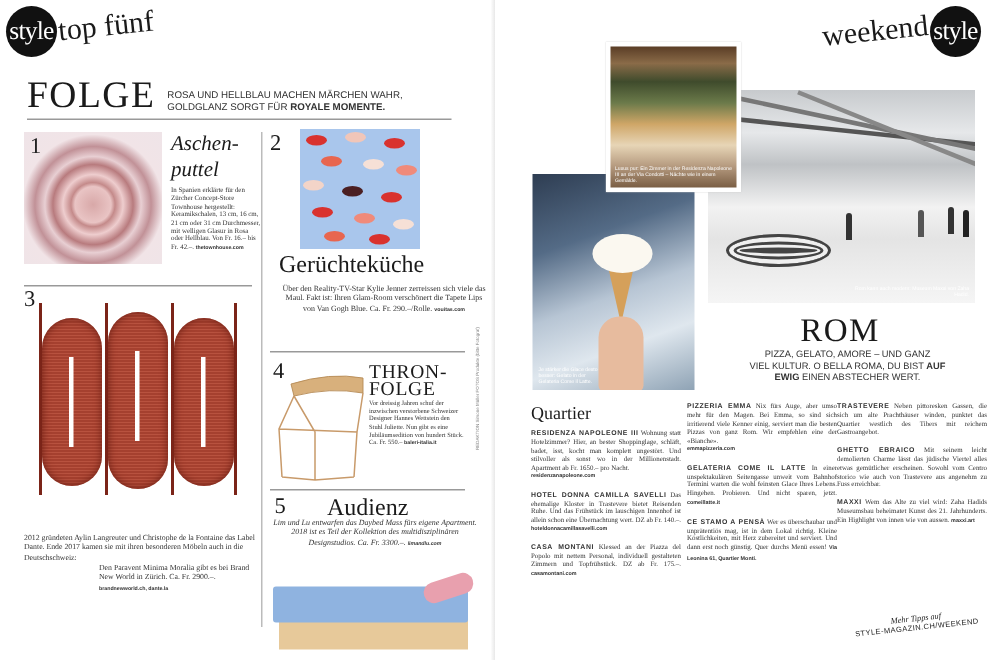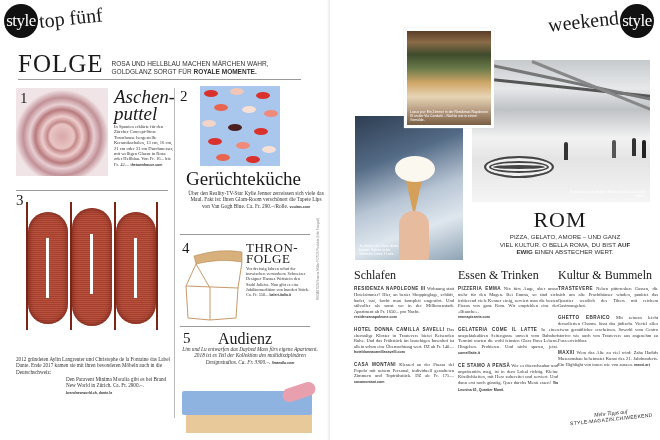--- a/index.html
+++ b/index.html
@@ -27,21 +27,21 @@
   .living-title { font-size: 25px; letter-spacing: 1px; line-height: 24px; }
   .living-sub { font-family: "Liberation Sans", sans-serif; font-size: 6.5px; line-height: 8px; margin-left: 8px;
     color: #333; text-transform: uppercase; }
   .living-sub b { font-weight: bold; }
 
   
   .num { font-family: "Liberation Serif", serif; font-size: 15px; }
   .item1-img { position: absolute; left: 16px; top: 88px; width: 92px; height: 88px;
     background: radial-gradient(circle at 50% 55%, #d8a8a8 0%, #e9c4c4 18%, #c48a8a 22%, #eecdce 30%, #b87b7e 40%, #e8cfd3 48%, #c19197 58%, #f1e4e7 70%, #efe4e8 100%); }
   .item1-img .num { position: absolute; left: 4px; top: 2px; color: #222; }
-  .item1-title { position: absolute; left: 114px; top: 88px; font-style: italic; font-size: 19px; line-height: 17px; }
+  .item1-title { position: absolute; left: 114px; top: 88px; font-style: italic; font-size: 14px; line-height: 17px; }
   .item1-text { position: absolute; left: 114px; top: 124px; width: 60px; font-size: 4.6px; line-height: 5.4px; color: #333; }
   .src { font-family: "Liberation Sans", sans-serif; font-weight: bold; font-size: 3.5px; }
 
   .rule-v { position: absolute; left: 174px; top: 88px; width: 1px; height: 330px; background: #bbb; }
   .rule-h1 { position: absolute; left: 16px; top: 190px; width: 152px; height: 1px; background: #999; }
 
   
   .item3-num { position: absolute; left: 16px; top: 192px; }
   .screen { position: absolute; left: 26px; top: 202px; width: 132px; height: 128px; }
   .panel { position: absolute; top: 10px; width: 40px; height: 112px; border-radius: 20px;
@@ -51,21 +51,21 @@
   .pole { position: absolute; top: 0; width: 1.5px; height: 128px; background: #7b2418; }
   .item3-title { position: absolute; left: 16px; top: 336px; font-size: 19px; letter-spacing: 0.5px; }
   .item3-text { position: absolute; left: 16px; top: 356px; width: 160px; font-size: 5.2px; line-height: 6.4px; color: #333; }
   .item3-text2 { position: absolute; left: 66px; top: 376px; width: 110px; font-size: 5.2px; line-height: 6.4px; color: #333; }
   .page-number { position: absolute; left: 8px; top: 378px; font-size: 54px; line-height: 54px; letter-spacing: -2px; }
 
   
   .item2-num { position: absolute; left: 180px; top: 88px; }
   .lips { position: absolute; left: 200px; top: 86px; width: 80px; height: 80px; background: #a9c6ec; overflow: hidden; }
   .lip { position: absolute; width: 14px; height: 7px; border-radius: 50%; }
-  .item2-title { position: absolute; left: 186px; top: 168px; font-size: 19px; }
+  .item2-title { position: absolute; left: 186px; top: 168px; font-size: 16px; }
   .item2-text { position: absolute; left: 186px; top: 190px; width: 140px; font-size: 5.3px; line-height: 6.3px; color: #333; text-align: center; }
   .rule-h2 { position: absolute; left: 180px; top: 234px; width: 130px; height: 1px; background: #999; }
 
   
   .item4-num { position: absolute; left: 182px; top: 240px; }
   .chair { position: absolute; left: 180px; top: 242px; width: 70px; height: 80px; }
   .item4-title { position: absolute; left: 246px; top: 242px; font-size: 13px; line-height: 11px; letter-spacing: 0.5px; }
   .item4-text { position: absolute; left: 246px; top: 266px; width: 64px; font-size: 4.3px; line-height: 5.2px; color: #333; }
   .rule-h3 { position: absolute; left: 180px; top: 326px; width: 130px; height: 1px; background: #999; }
 
@@ -250,35 +250,33 @@
 </div>
 
 <div class="rom-title">ROM</div>
 <div class="rom-sub">
   <span>PIZZA, GELATO, AMORE – UND GANZ</span><br>
   <span>VIEL KULTUR. O BELLA ROMA, DU BIST </span><b>AUF</b><br>
   <b>EWIG</b><span> EINEN ABSTECHER WERT.</span>
 </div>
 
 <div class="col col1">
-  <h3>Schlafen</h3>
+  <h3>Quartier</h3>
   <p><span class="lead">RESIDENZA NAPOLEONE III</span> <span>Wohnung statt Hotelzimmer? Hier, an bester Shoppinglage, schläft, badet, isst, kocht man komplett ungestört. Und stilvoller als sonst wo in der Millionenstadt. Apartment ab Fr. 1650.– pro Nacht.</span><span class="url">residenzanapoleone.com</span></p>
   <p><span class="lead">HOTEL DONNA CAMILLA SAVELLI</span> <span>Das ehemalige Kloster in Trastevere bietet Reisenden Ruhe. Und das Frühstück im lauschigen Innenhof ist allein schon eine Übernachtung wert. DZ ab Fr. 140.–.</span><span class="url">hoteldonnacamillasavelli.com</span></p>
   <p><span class="lead">CASA MONTANI</span> <span>Klessed an der Piazza del Popolo mit nettem Personal, individuell gestalteten Zimmern und Topfrühstück. DZ ab Fr. 175.–.</span> <span class="url-inline">casamontani.com</span></p>
 </div>
 
 <div class="col col2">
-  <h3>Essen &amp; Trinken</h3>
   <p><span class="lead">PIZZERIA EMMA</span> <span>Nix fürs Auge, aber umso mehr für den Magen. Bei Emma, so sind sich irritierend viele Kenner einig, serviert man die besten Pizzas von ganz Rom. Wir empfehlen eine der «Bianche».</span><span class="url">emmapizzeria.com</span></p>
   <p><span class="lead">GELATERIA COME IL LATTE</span> <span>In einer unspektakulären Seitengasse unweit vom Bahnhof Termini warten die wohl feinsten Glace Ihres Lebens. Hingehen. Probieren. Und nicht sparen, jetzt.</span> <span class="url-inline">comeillatte.it</span></p>
   <p><span class="lead">CE STAMO A PENSÀ</span> <span>Wer es überschaubar und unprätentiös mag, ist in dem Lokal richtig. Kleine Köstlichkeiten, mit Herz zubereitet und serviert. Und dann erst noch günstig. Quer durchs Menü essen!</span> <span class="url-inline">Via Leonina 61, Quartier Monti.</span></p>
 </div>
 
 <div class="col col3">
-  <h3>Kultur &amp; Bummeln</h3>
   <p><span class="lead">TRASTEVERE</span> <span>Neben pittoresken Gassen, die sich um alte Prachthäuser winden, punktet das Quartier westlich des Tibers mit reichem Gastroangebot.</span></p>
   <p><span class="lead">GHETTO EBRAICO</span> <span>Mit seinem leicht demolierten Charme lässt das jüdische Viertel alles etwas gemütlicher erscheinen. Sowohl vom Centro storico wie auch von Trastevere aus angenehm zu Fuss erreichbar.</span></p>
   <p><span class="lead">MAXXI</span> <span>Wem das Alte zu viel wird: Zaha Hadids Museumsbau beheimatet Kunst des 21. Jahrhunderts. Ein Highlight von innen wie von aussen.</span> <span class="url-inline">maxxi.art</span></p>
 </div>
 
 <div class="more">
   <div class="l1">Mehr Tipps auf</div>
   <div class="l2">STYLE-MAGAZIN.CH/WEEKEND</div>
 </div>
 

